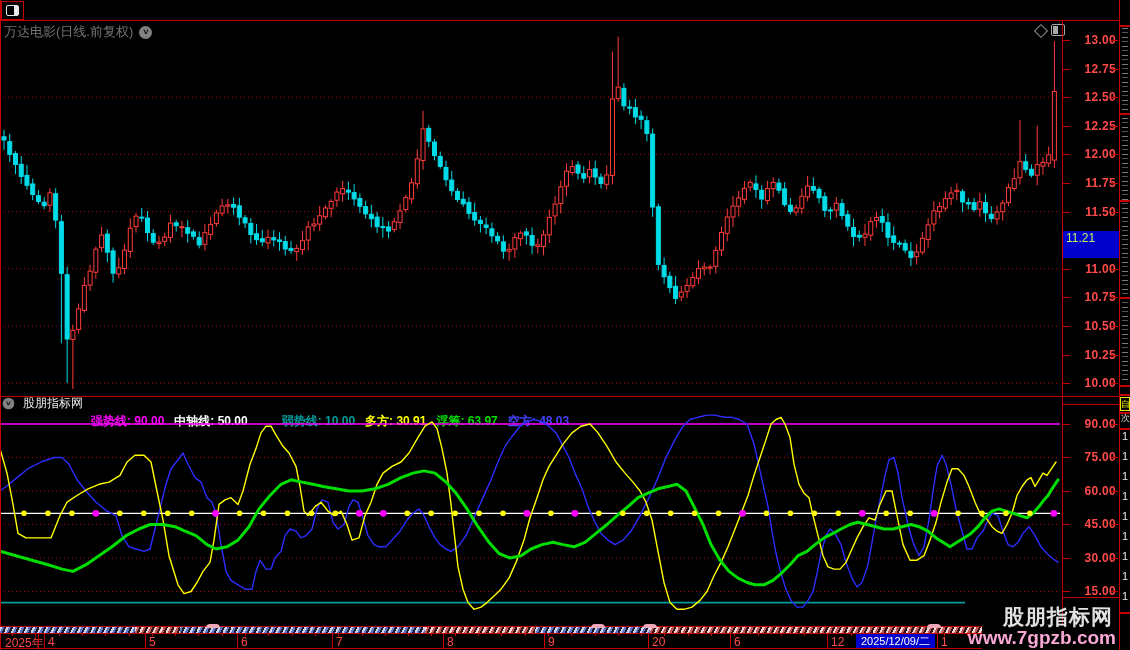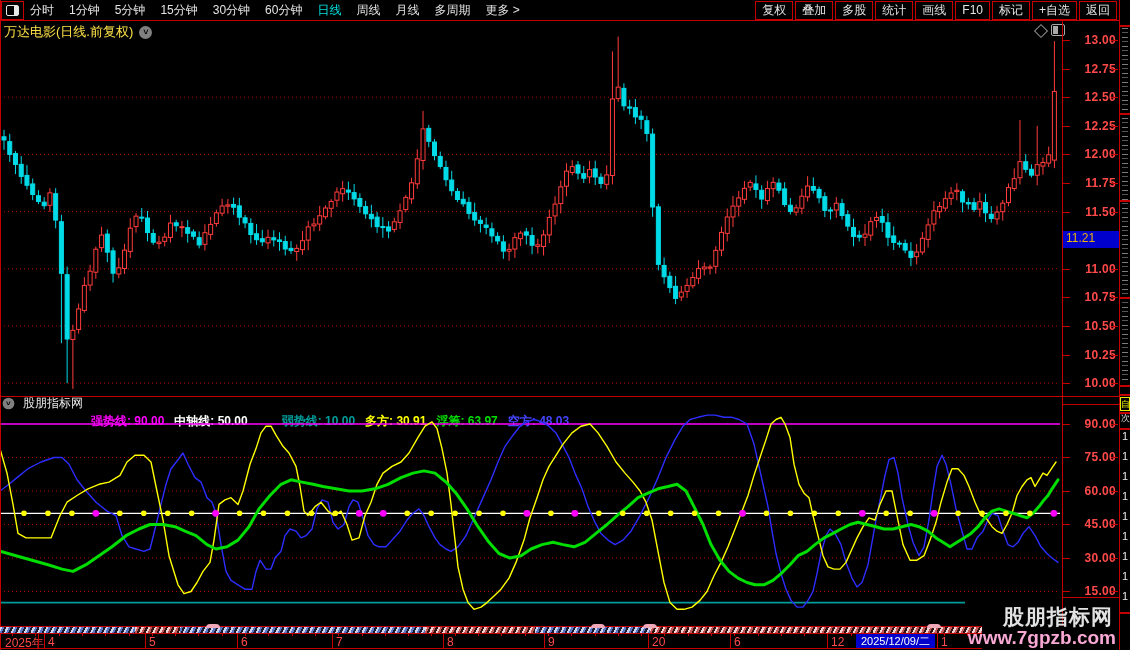--- a/index.html
+++ b/index.html
@@ -14,31 +14,31 @@
   #win-icon .glyph{width:11px;height:9px;border:1px solid #e8e8e8;border-radius:2px;position:relative;}
   #win-icon .glyph::after{content:"";position:absolute;right:0;top:0;width:4px;height:9px;background:#e8e8e8;}
   #menu-left{left:30px;top:0;height:20px;display:flex;align-items:center;gap:15px;}
   .menu-item{color:#e4e4e4;font-size:12px;white-space:nowrap;cursor:default;}
   .menu-item.active{color:#00e0e0;}
   #toolbar-right{right:13px;top:1px;display:flex;gap:2px;}
   .tb-btn{border:1px solid #c40000;color:#e4e4e4;font-size:12px;height:15px;line-height:15px;
           padding:1px 6px;white-space:nowrap;}
   
   #title-row{left:4px;top:23px;display:flex;align-items:center;gap:6px;}
-  #chart-title{color:#fde047;font-size:13px;}
+  #chart-title{color:#737373;font-size:13px;}
   .circle-chevron{width:13px;height:13px;border-radius:50%;background:#808080;color:#000;
       font-size:9px;line-height:13px;text-align:center;font-weight:bold;}
   
   .vline{width:1px;background:#c40000;}
   .hline{height:1px;background:#c40000;}
   .axis-label{position:absolute;left:1072px;width:44px;text-align:right;font-size:12px;
       font-weight:bold;color:#ff4a4a;letter-spacing:.3px;}
   .tickL{position:absolute;left:1063px;width:7px;height:1px;background:#c40000;}
   .tickR{position:absolute;left:1111px;width:7px;height:1px;background:#c40000;}
-  #price-badge{left:1063px;top:231px;width:55px;height:17px;background:#0000cd;color:#eab308;
+  #price-badge{left:1063px;top:231px;width:55px;height:27px;background:#0000cd;color:#bef264;
       font-size:12px;line-height:15px;padding-left:3px;}
   #corner-diamond{left:1036px;top:26px;width:8px;height:8px;border:1px solid #909090;transform:rotate(45deg);}
   #corner-split{left:1051px;top:24px;width:12px;height:10px;border:1px solid #a8a8a8;border-radius:2px;position:absolute;}
   #corner-split::after{content:"";position:absolute;left:1px;top:1px;width:5px;height:8px;background:#a8a8a8;}
   
   #ind-header{left:2px;top:396px;height:14px;display:flex;align-items:center;gap:8px;font-size:12px;font-weight:bold;white-space:nowrap;}
   #ind-source{color:#e8e8e8;font-weight:normal;}
   
   #band{left:0;top:627px;width:982px;height:6px;
     background:repeating-linear-gradient(115deg,#cdd6ee 0 2px,#5a78c8 2px 4px,#1a1a2e 4px 6px);}
@@ -64,44 +64,20 @@
   #strip-tag2{position:absolute;left:1px;top:412px;color:#d8d8d8;font-size:9px;}
   .strip-one{position:absolute;left:2px;color:#e8e8e8;font-size:11px;}
   svg{position:absolute;display:block;}
 </style>
 </head>
 <body>
 
 <div class="abs" id="toolbar">
   <div class="abs" id="win-icon">
       <span class="glyph"></span>
-    </div>
-  <div class="abs" id="menu-left">
-      <span class="menu-item">分时</span>
-      <span class="menu-item">1分钟</span>
-      <span class="menu-item">5分钟</span>
-      <span class="menu-item">15分钟</span>
-      <span class="menu-item">30分钟</span>
-      <span class="menu-item">60分钟</span>
-      <span class="menu-item active">日线</span>
-      <span class="menu-item">周线</span>
-      <span class="menu-item">月线</span>
-      <span class="menu-item">多周期</span>
-      <span class="menu-item">更多 &gt;</span>
-    </div>
-  <div class="abs" id="toolbar-right">
-      <span class="tb-btn">复权</span>
-      <span class="tb-btn">叠加</span>
-      <span class="tb-btn">多股</span>
-      <span class="tb-btn">统计</span>
-      <span class="tb-btn">画线</span>
-      <span class="tb-btn">F10</span>
-      <span class="tb-btn">标记</span>
-      <span class="tb-btn">+自选</span>
-      <span class="tb-btn">返回</span>
     </div>
 </div>
 <div class="abs" id="toolbar-line"></div>
 
 <div class="abs" id="title-row">
   <span id="chart-title">万达电影(日线.前复权)</span>
   <span class="circle-chevron">˅</span>
 </div>
 
 <svg id="main-chart" style="left:0;top:21px" width="1062" height="375" viewBox="0 0 1062 375">

